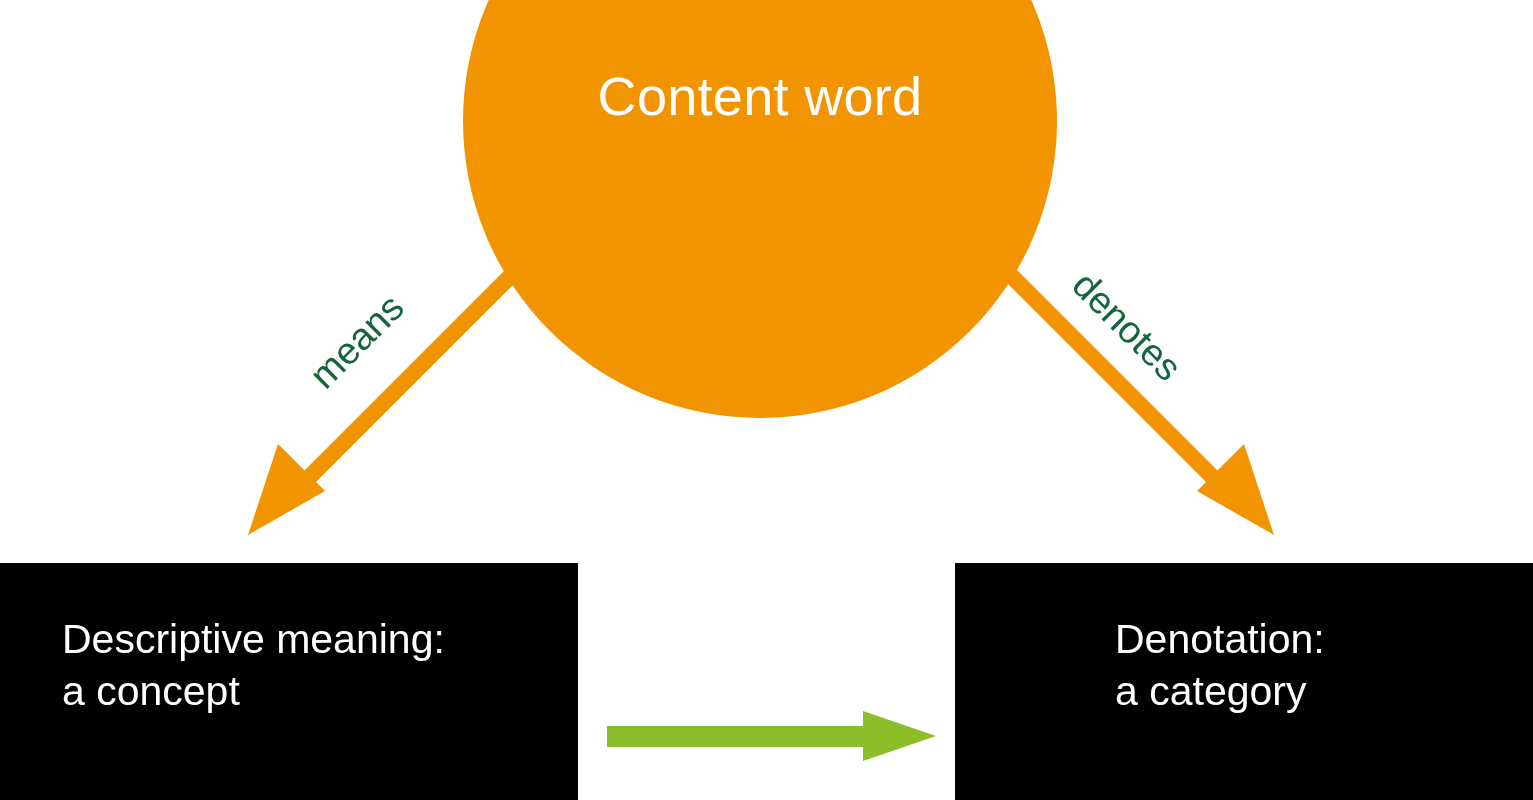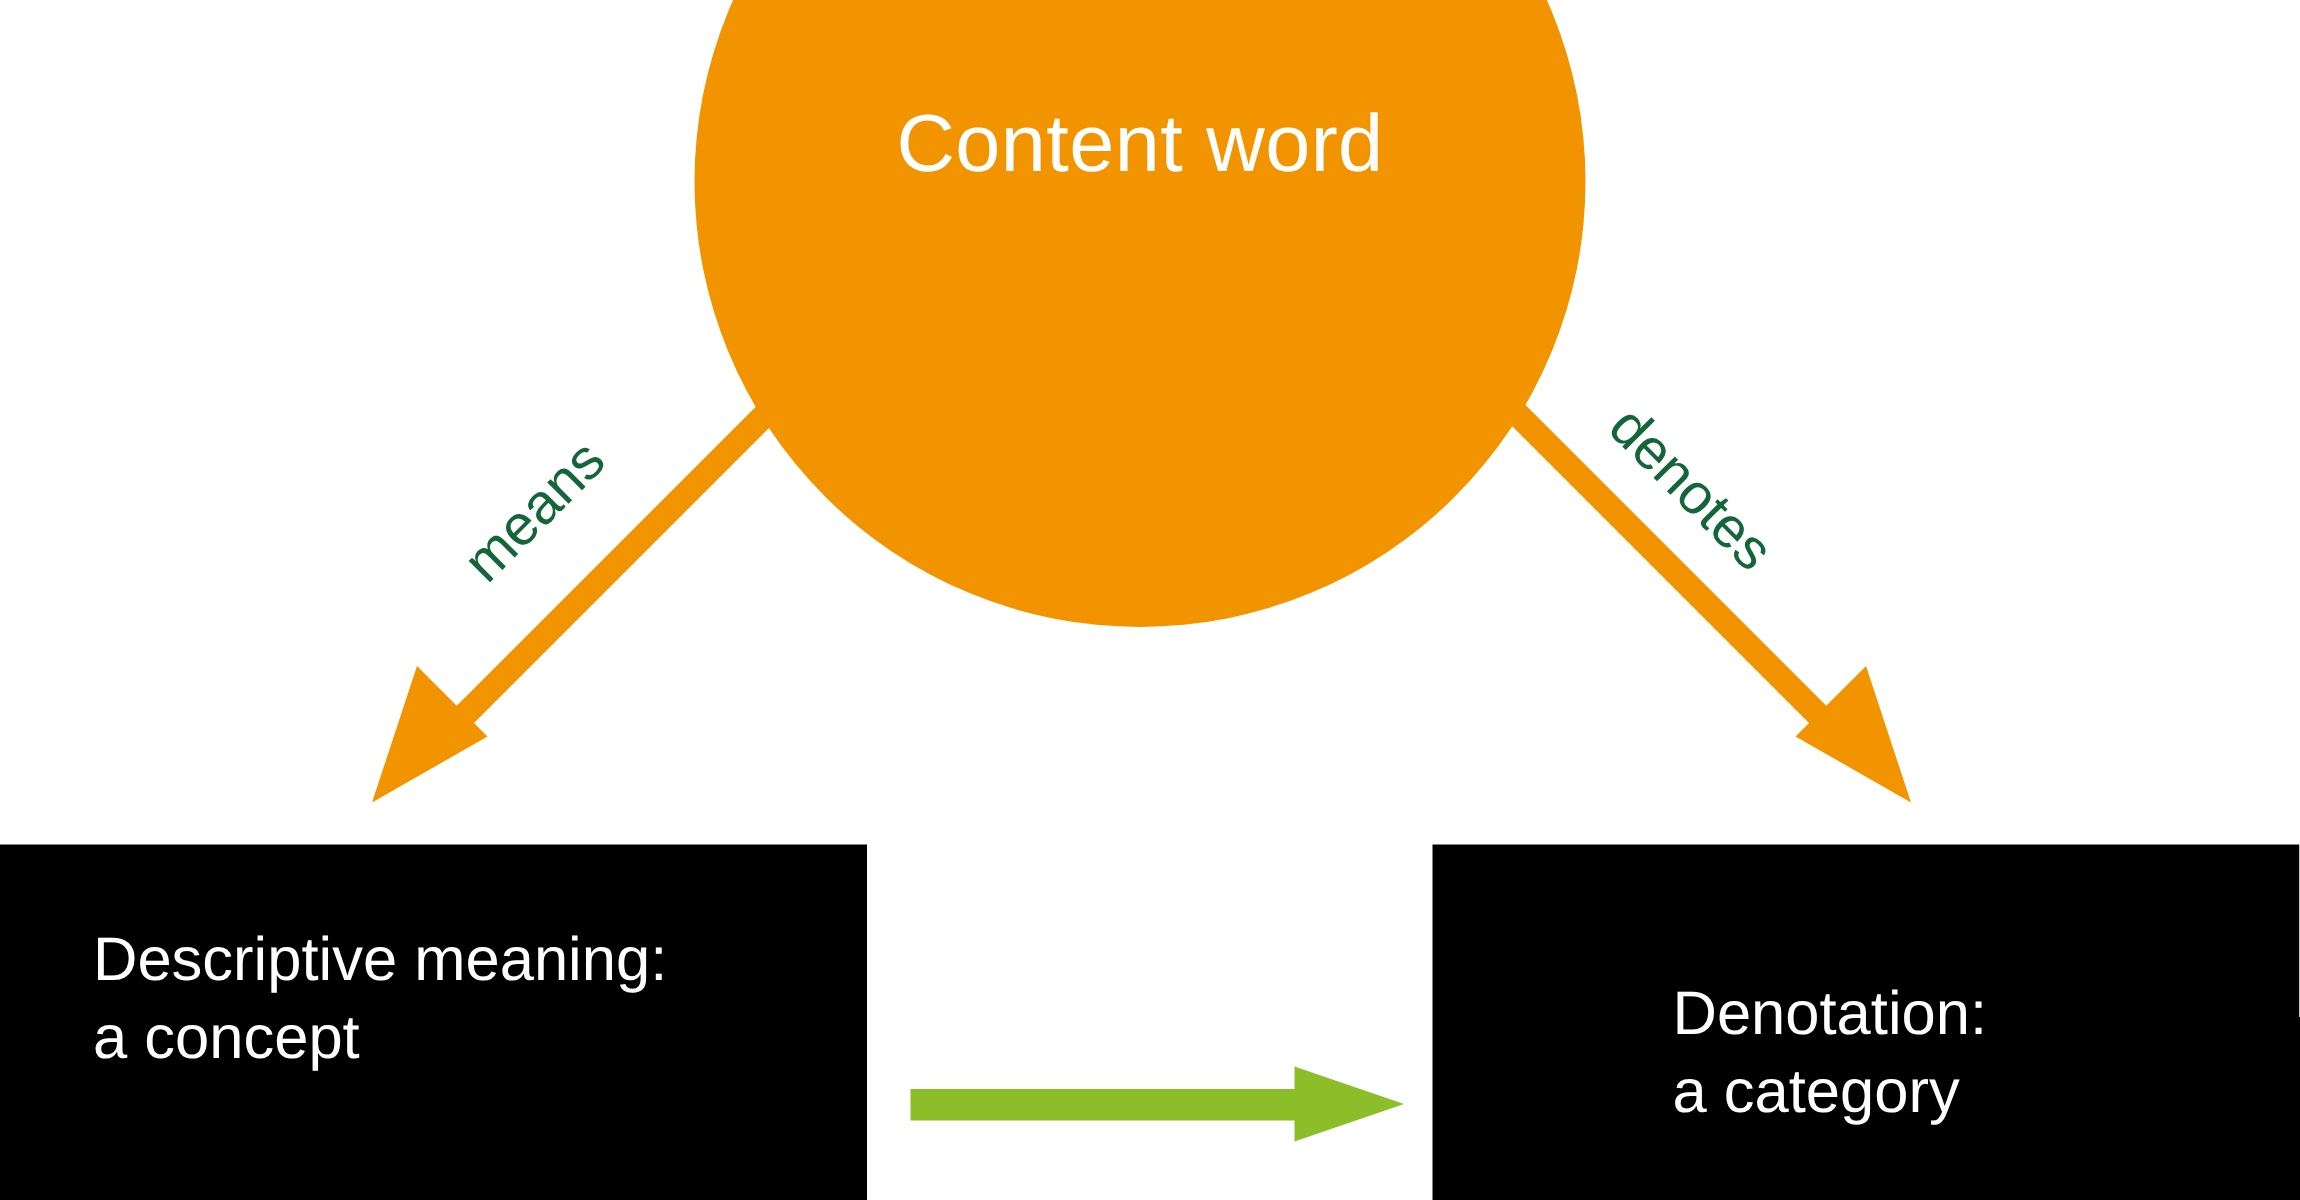--- a/index.html
+++ b/index.html
@@ -69,21 +69,20 @@
     white-space: pre-line;
   }
   .box-left .box-text {
     left: 62px;
     top: 50px;
   }
   .box-right .box-text {
     left: 160px;
     top: 50px;
     text-align: left;
-    margin-top: 36px;
   }
   
   .arrows-layer {
     position: absolute;
     left: 0;
     top: 0;
     width: 1533px;
     height: 800px;
   }
   

